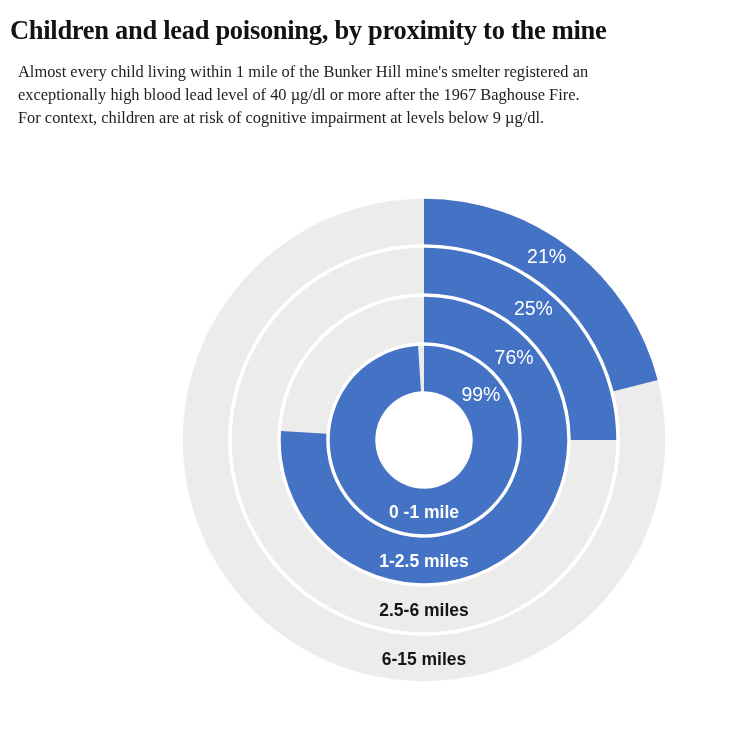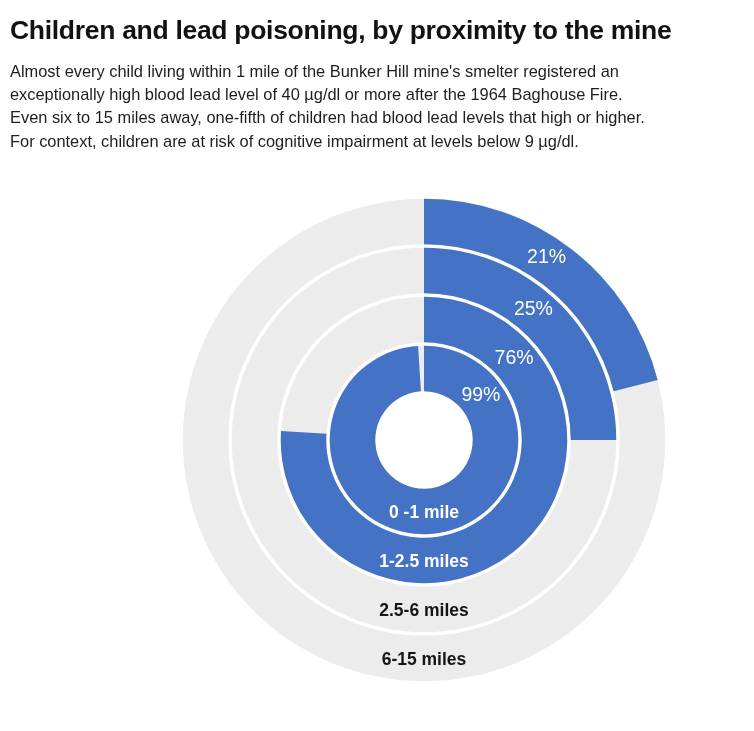--- a/index.html
+++ b/index.html
@@ -17,35 +17,36 @@
 
   .page {
     position: relative;
     width: 754px;
     height: 731px;
     box-sizing: border-box;
   }
 
   .header {
     padding: 16px 14px 0 10px;
+    font-family: Liberation Serif, serif;
   }
 
   .chart-title {
     font-size: 26.5px;
     font-weight: bold;
     letter-spacing: -0.3px;
     line-height: 1.12;
     margin: 0 0 14px 0;
     color: #121212;
   }
 
   .chart-subtitle {
     font-size: 16.4px;
     line-height: 1.42;
-    margin: 0;
+    margin: 8px;
     color: #1d1d1d;
     max-width: 740px;
   }
   .chart-subtitle .sub-line {
     display: block;
     white-space: nowrap;
   }
 
   .chart-area {
     position: absolute;
@@ -82,22 +83,21 @@
 </style>
 </head>
 <body>
 
 <div class="page">
 
   <div class="header">
     <h1 class="chart-title">Children and lead poisoning, by proximity to the mine</h1>
     <p class="chart-subtitle">
       <span class="sub-line">Almost every child living within 1 mile of the Bunker Hill mine's smelter registered an</span>
-      <span class="sub-line">exceptionally high blood lead level of 40 µg/dl or more after the 1964 Baghouse Fire.</span>
-      <span class="sub-line">Even six to 15 miles away, one-fifth of children had blood lead levels that high or higher.</span>
+      <span class="sub-line">exceptionally high blood lead level of 40 µg/dl or more after the 1967 Baghouse Fire.</span>
       <span class="sub-line">For context, children are at risk of cognitive impairment at levels below 9 µg/dl.</span>
     </p>
   </div>
 
   <div class="chart-area">
     <svg class="chart-svg" viewBox="0 0 754 546" xmlns="http://www.w3.org/2000/svg">
 
       <g>
         <path id="track-3" d="M 617.25 255 A 241.25 241.25 0 1 1 134.75 255.00000000000003 A 241.25 241.25 0 1 1 617.25 255 Z M 571.75 255 A 195.75 195.75 0 1 0 180.25 255.00000000000003 A 195.75 195.75 0 1 0 571.75 255 Z" fill="#ECECEC"></path>
         <path id="track-2" d="M 568.25 255 A 192.25 192.25 0 1 1 183.75 255.00000000000003 A 192.25 192.25 0 1 1 568.25 255 Z M 522.75 255 A 146.75 146.75 0 1 0 229.25 255.00000000000003 A 146.75 146.75 0 1 0 522.75 255 Z" fill="#ECECEC"></path>

